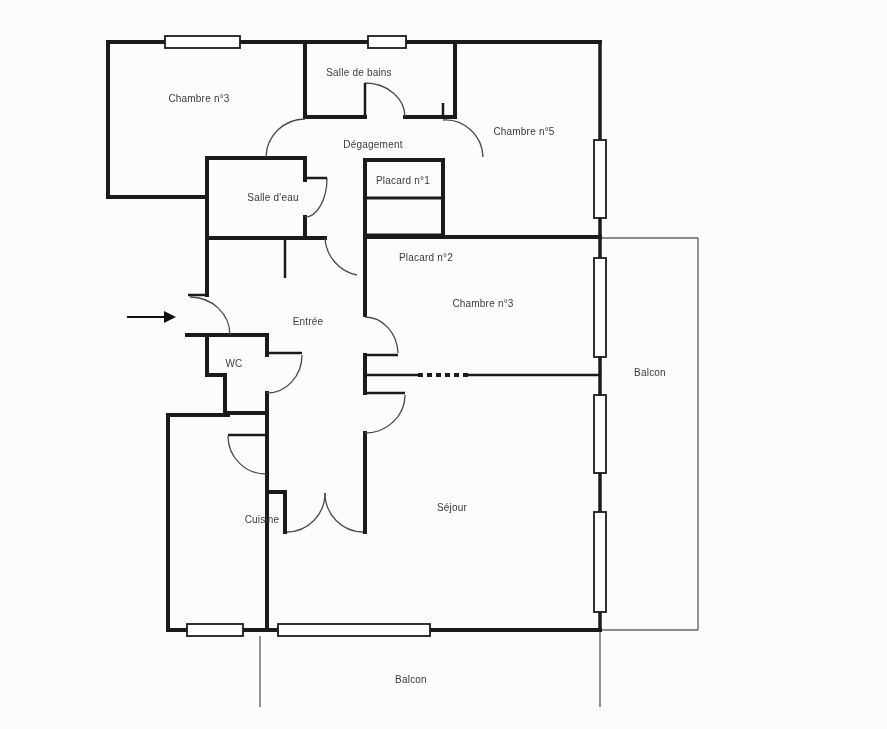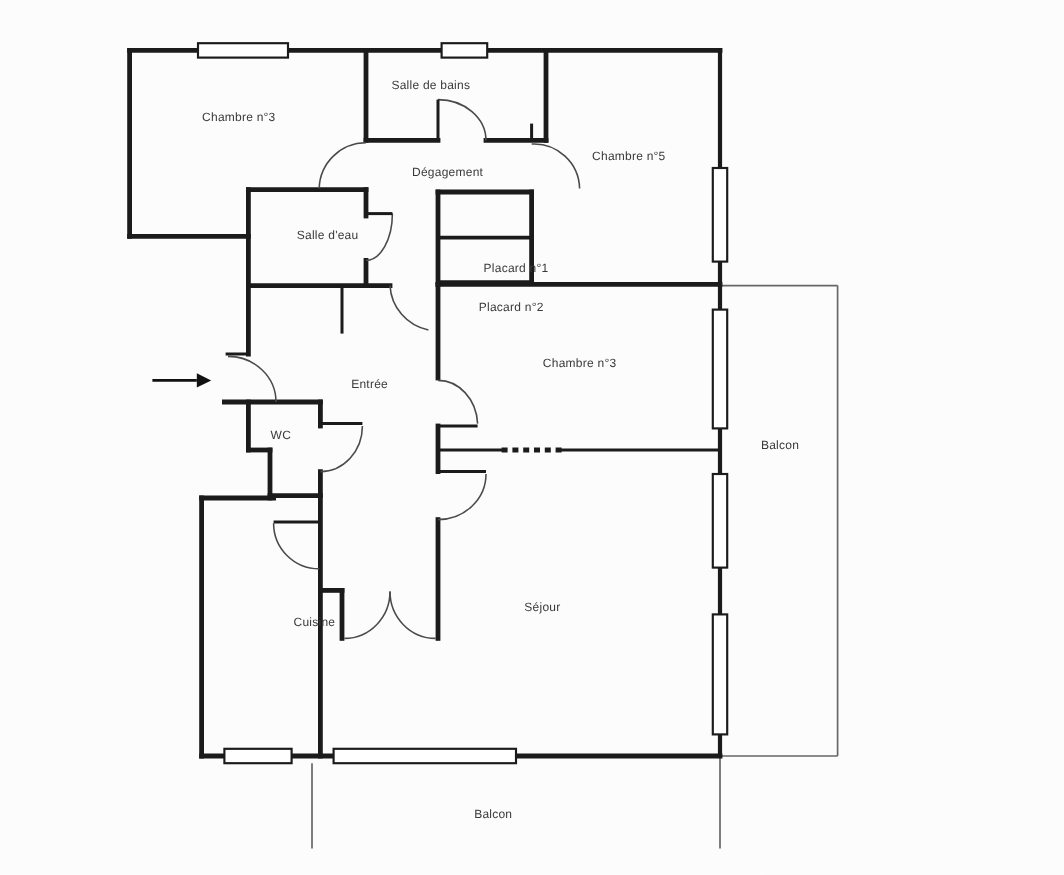--- a/index.html
+++ b/index.html
@@ -117,21 +117,21 @@
         <line x1="127" y1="317" x2="164" y2="317" stroke="#111111" stroke-width="2.2"></line>
         <polygon points="164,311 176,317 164,323" fill="#111111"></polygon>
       </g>
   </svg>
   <div id="labels">
       <div class="room-label" style="left: 199px; top: 98px; text-align: center;">Chambre n°3</div>
       <div class="room-label" style="left: 359px; top: 72px;">Salle de bains</div>
       <div class="room-label" style="left: 524px; top: 131px;">Chambre n°5</div>
       <div class="room-label" style="left: 373px; top: 144px;">Dégagement</div>
       <div class="room-label" style="left: 260px; top: 197px; margin-left: 13px;">Salle d'eau</div>
-      <div class="room-label" style="left: 430px; top: 180px; margin-top: 44px;">Placard n°1</div>
+      <div class="room-label" style="left: 403px; top: 180px;">Placard n°1</div>
       <div class="room-label" style="left: 426px; top: 217px; margin-top: 40px;">Placard n°2</div>
       <div class="room-label" style="left: 483px; top: 303px;">Chambre n°3</div>
       <div class="room-label" style="left: 308px; top: 321px;">Entrée</div>
       <div class="room-label" style="left: 234px; top: 363px;">WC</div>
       <div class="room-label" style="left: 650px; top: 372px;">Balcon</div>
       <div class="room-label" style="left: 219px; top: 519px; margin-left: 43px;">Cuisine</div>
       <div class="room-label" style="left: 452px; top: 507px;">Séjour</div>
       <div class="room-label" style="left: 411px; top: 679px;">Balcon</div>
     </div>
 </div>

